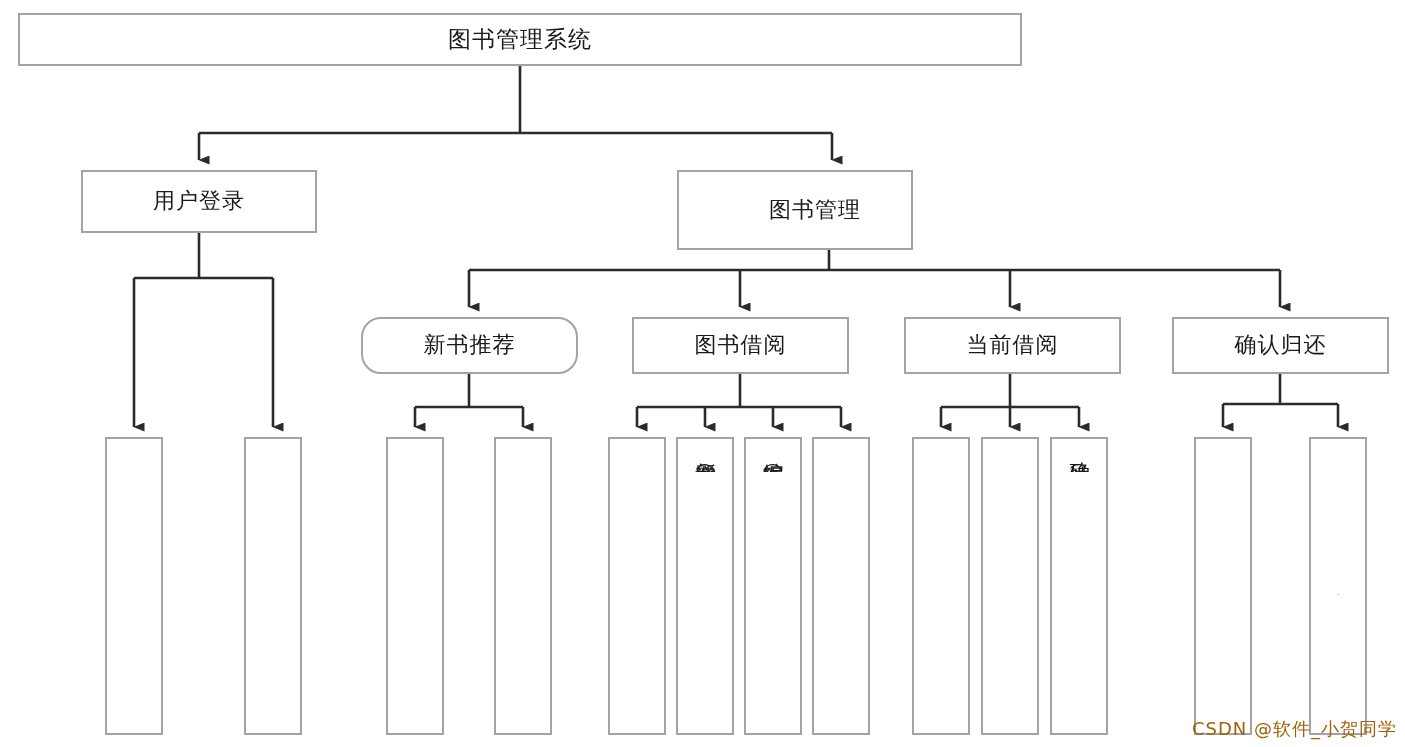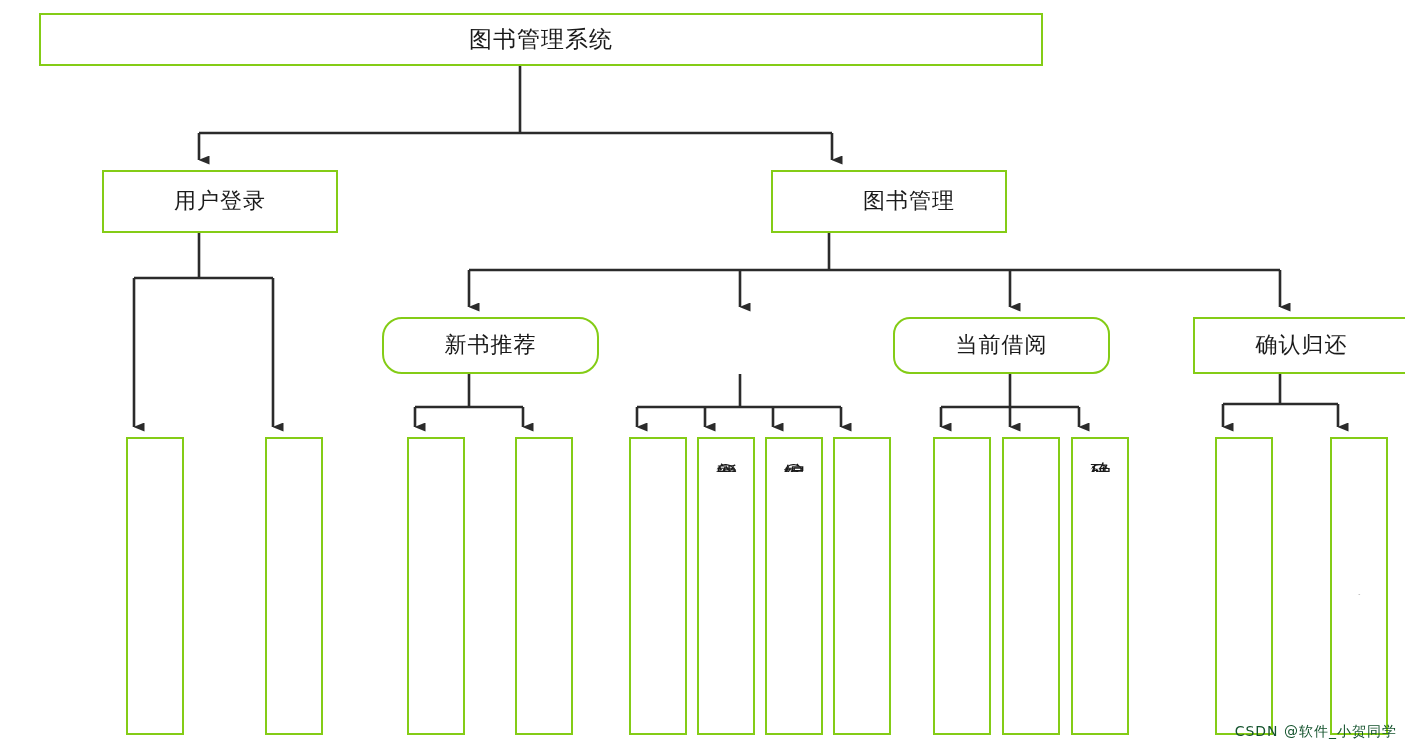--- a/index.html
+++ b/index.html
@@ -21,28 +21,27 @@
   #diagram-svg {
     position: absolute;
     left: 0;
     top: 0;
     width: 1405px;
     height: 747px;
   }
   .node {
     position: absolute;
     box-sizing: border-box;
-    border: 2px solid #84cc16;
+    border: 2px solid #a3a3a3;
     background: #ffffff;
     display: flex;
     align-items: center;
     justify-content: center;
     color: #1a1a1a;
     z-index: 3;
-    margin-left: 21px;
   }
   .node-label {
     display: block;
     text-align: center;
     letter-spacing: 1px;
     color: #1a1a1a;
   }
   .node.horizontal .node-label {
     font-size: 22px;
     line-height: 1.1;
@@ -65,22 +64,22 @@
     max-height: 100%;
     overflow: hidden;
   }
   .node.vertical.top-aligned {
     align-items: flex-start;
   }
   #watermark {
     position: absolute;
     right: 8px;
     bottom: 6px;
-    font-size: 14px;
-    color: #14532d;
+    font-size: 18px;
+    color: #a16207;
     letter-spacing: 1px;
     z-index: 6;
     white-space: nowrap;
     pointer-events: none;
   }
 </style>
 </head>
 <body>
 
 <div id="diagram-root">
@@ -135,28 +134,31 @@
     </g>
   </svg>
 
   <div class="node horizontal root" style="left:18px; top:13px; width:1004px; height:53px;">
     <span class="node-label">图书管理系统</span>
   </div>
 
   <div class="node horizontal" style="left:81px; top:170px; width:236px; height:63px;">
     <span class="node-label">用户登录</span>
   </div>
-  <div class="node horizontal" style="left:750px; top:170px; width:236px; height:63px;padding-left:40px;">
+  <div class="node horizontal" style="left:677px; top:170px; width:236px; height:80px;padding-left:40px;">
     <span class="node-label">图书管理</span>
   </div>
 
   <div class="node horizontal" style="left:361px; top:317px; width:217px; height:57px;border-radius:20px;">
     <span class="node-label">新书推荐</span>
   </div>
-  <div class="node horizontal" style="left:872px; top:317px; width:217px; height:57px;border-radius:17px;">
+  <div class="node horizontal" style="left:632px; top:317px; width:217px; height:57px;">
+    <span class="node-label">图书借阅</span>
+  </div>
+  <div class="node horizontal" style="left:904px; top:317px; width:217px; height:57px;">
     <span class="node-label">当前借阅</span>
   </div>
   <div class="node horizontal" style="left:1172px; top:317px; width:217px; height:57px;">
     <span class="node-label">确认归还</span>
   </div>
 
   <div class="node vertical" style="left:105px; top:437px; width:58px; height:298px;">
     <span class="node-label">用户登录</span>
   </div>
   <div class="node vertical" style="left:244px; top:437px; width:58px; height:298px;">

